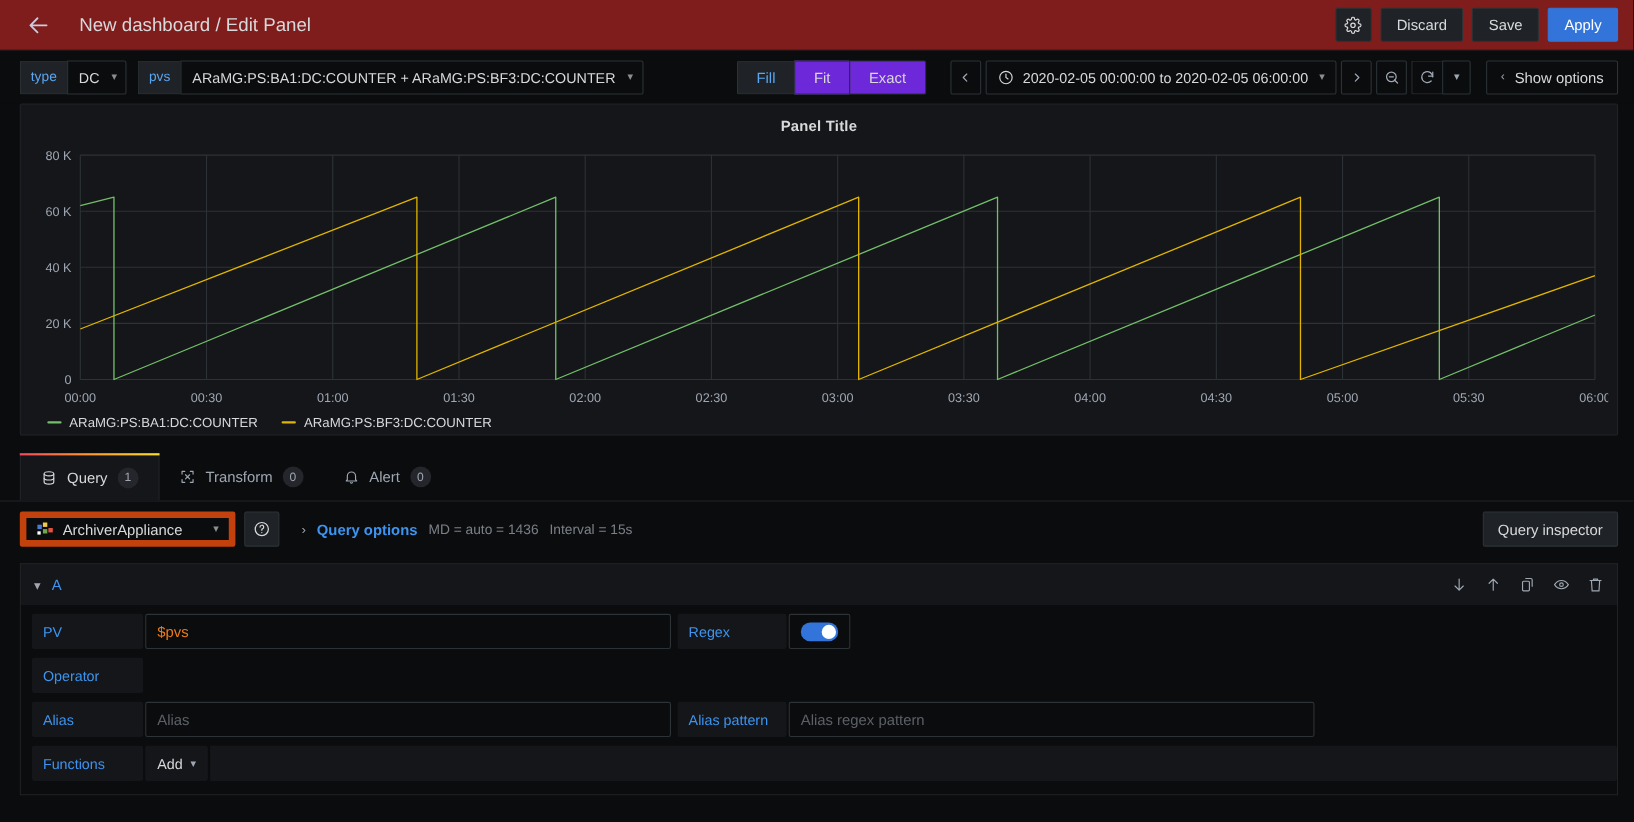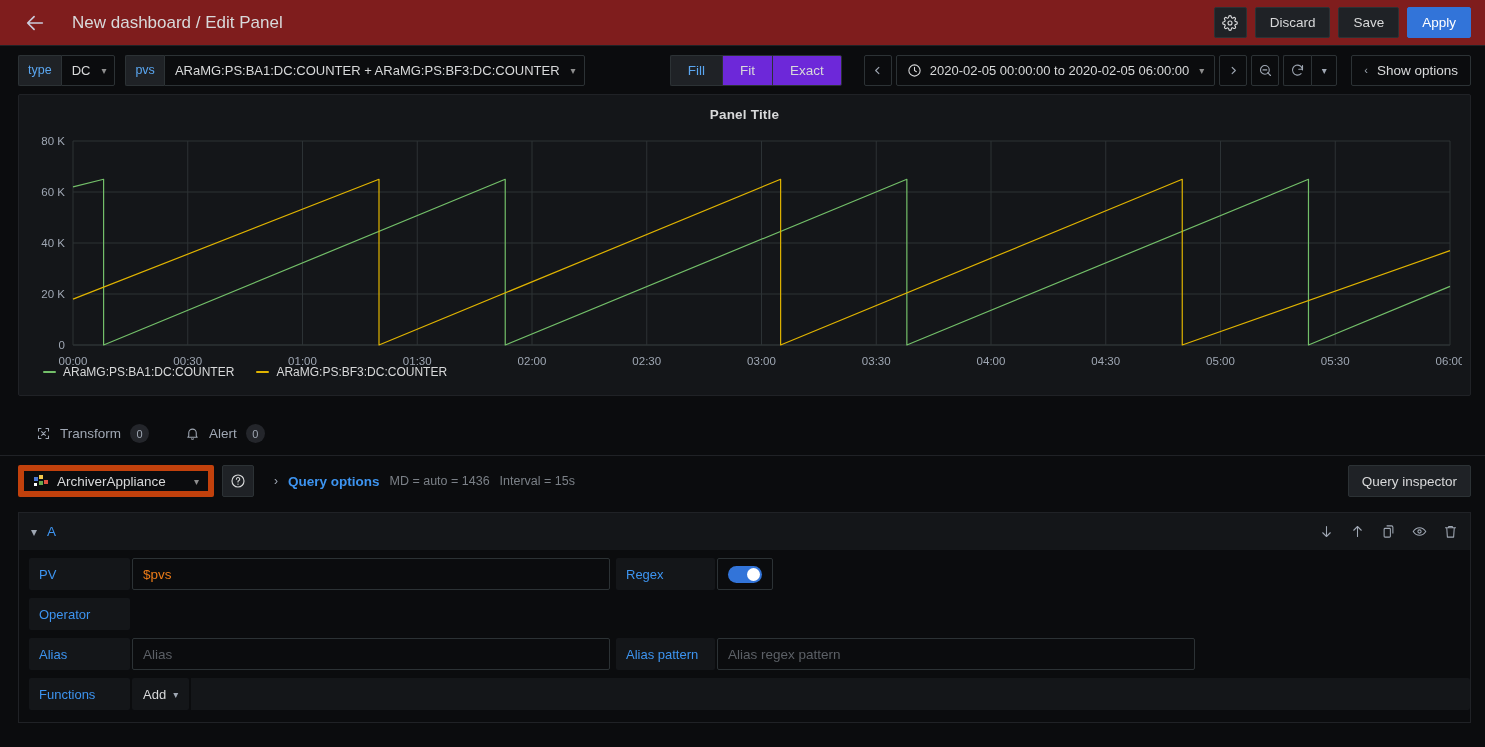--- a/index.html
+++ b/index.html
@@ -95,21 +95,21 @@
     margin: 0 14px 0 18px; height: 302px;
     background: #141619; border: 1px solid #202226; border-radius: 2px;
     position: relative;
   }
   .panel-title {
     text-align: center; font-size: 13.5px; font-weight: 600; color: #d8d9da;
     padding-top: 12px; letter-spacing: .2px;
   }
   .chart-wrap { position: absolute; inset: 30px 10px 0 6px; }
   .legend {
-    position: absolute; left: 24px; bottom: 16px;
+    position: absolute; left: 24px; bottom: 4px;
     display: flex; gap: 22px; align-items: center;
   }
   .legend-item { display: flex; align-items: center; gap: 7px; font-size: 12px; color: #d8d9da; cursor: pointer; }
   .legend-swatch { width: 13px; height: 2px; border-radius: 1px; display: inline-block; }
 
   
   .tabs {
     margin-top: 16px; height: 44px; display: flex; align-items: flex-end;
     border-bottom: 1px solid #202226; padding-left: 18px;
   }
@@ -349,20 +349,29 @@
       <span>ARaMG:PS:BA1:DC:COUNTER</span>
     </div>
     <div class="legend-item">
       <span class="legend-swatch" id="sw1" style="background: rgb(224, 180, 0);"></span>
       <span>ARaMG:PS:BF3:DC:COUNTER</span>
     </div>
   </div>
 </div>
 
 <div class="tabs">
+  <div class="tab active">
+    <svg width="15" height="15" viewBox="0 0 24 24" fill="none" stroke="#d8d9da" stroke-width="1.7">
+      <ellipse cx="12" cy="6" rx="7" ry="3"></ellipse>
+      <path d="M5 6v12c0 1.7 3.1 3 7 3s7-1.3 7-3V6"></path>
+        <path d="M5 12c0 1.7 3.1 3 7 3s7-1.3 7-3"></path>
+    </svg>
+    <span>Query</span>
+    <span class="tab-badge">1</span>
+  </div>
   <div class="tab">
     <svg width="15" height="15" viewBox="0 0 24 24" fill="none" stroke="#9fa7b3" stroke-width="1.7">
       <path d="M4 8V4h4M20 8V4h-4M4 16v4h4M20 16v4h-4" stroke-linecap="round" stroke-linejoin="round"></path>
       <path d="M9 15l6-6M15 15L9 9" stroke-linecap="round"></path>
     </svg>
     <span>Transform</span>
     <span class="tab-badge">0</span>
   </div>
   <div class="tab">
     <svg width="15" height="15" viewBox="0 0 24 24" fill="none" stroke="#9fa7b3" stroke-width="1.7">

